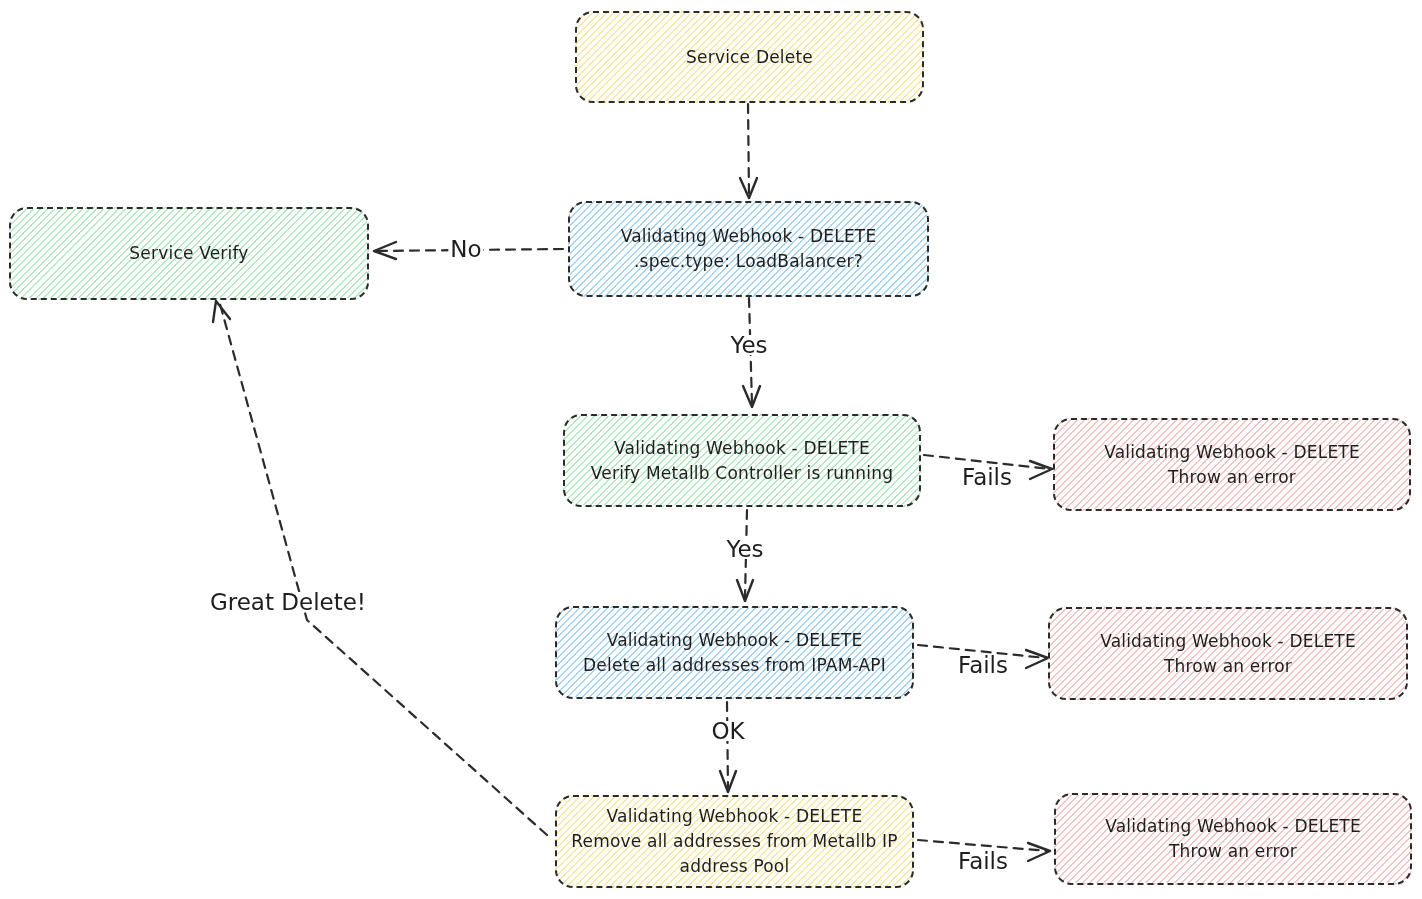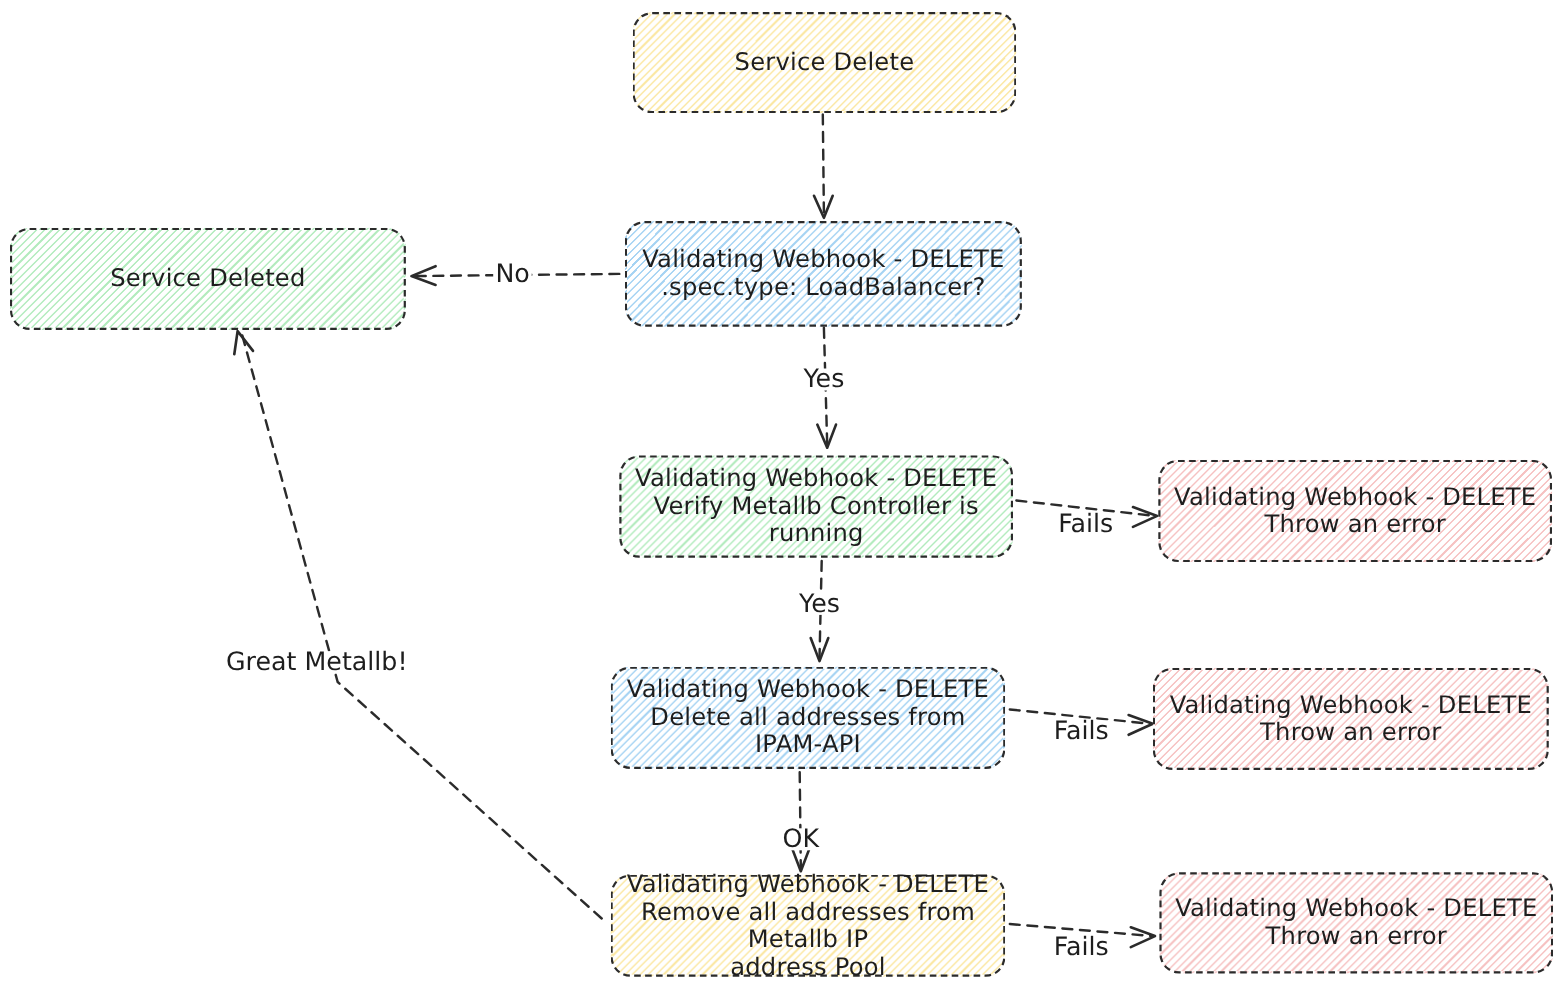--- a/index.html
+++ b/index.html
@@ -3,21 +3,21 @@
 <meta charset="utf-8">
 <style>
   html, body { margin: 0; padding: 0; background: #ffffff; }
   body { width: 1422px; height: 899px; position: relative; overflow: hidden;
          font-family: "DejaVu Sans", sans-serif; color: #1e1e1e; }
   #canvas { position: absolute; left: 0; top: 0; width: 1422px; height: 899px; }
   .node {
     position: absolute; box-sizing: border-box;
     border: 2px dashed #2b2b2b; border-radius: 18px;
     display: flex; align-items: center; justify-content: center;
-    text-align: center; font-size: 22px; line-height: 25px; letter-spacing: 0.2px;
+    text-align: center; font-size: 17px; line-height: 25px; letter-spacing: 0.2px;
   }
   .node .txt { white-space: pre-line; }
   .fill-yellow { background: repeating-linear-gradient(135deg, #fbe7a1 0 1.4px, #ffffff 1.4px 5px); }
   .fill-blue   { background: repeating-linear-gradient(135deg, #a5d3f3 0 1.4px, #ffffff 1.4px 5px); }
   .fill-green  { background: repeating-linear-gradient(135deg, #b2ebbd 0 1.4px, #ffffff 1.4px 5px); }
   .fill-red    { background: repeating-linear-gradient(135deg, #f6c2c2 0 1.4px, #ffffff 1.4px 5px); }
   .lbl {
     position: absolute; font-size: 23px; background: #ffffff; padding: 0 2px;
     transform: translate(-50%, -50%); white-space: nowrap; line-height: 20px;
   }
@@ -55,21 +55,21 @@
 
   <path class="edge" d="M547 835 L307 620 L220 304"></path>
   <path class="head" d="M213 322 L216 301 L230 319"></path>
 </svg>
 
 <div class="node fill-yellow" style="left:575px; top:11px; width:349px; height:92px;">
   <span class="txt">Service Delete</span>
 </div>
 
 <div class="node fill-green" style="left:9px; top:207px; width:360px; height:93px;">
-  <span class="txt">Service Deleted</span>
+  <span class="txt">Service Verify</span>
 </div>
 
 <div class="node fill-blue" style="left:568px; top:201px; width:361px; height:96px;">
   <span class="txt">Validating Webhook - DELETE
 .spec.type: LoadBalancer?</span>
 </div>
 
 <div class="node fill-green" style="left:563px; top:414px; width:358px; height:93px;">
   <span class="txt">Validating Webhook - DELETE
 Verify Metallb Controller is running</span>
@@ -99,15 +99,15 @@
 <div class="node fill-red" style="left:1054px; top:793px; width:358px; height:92px;">
   <span class="txt">Validating Webhook - DELETE
 Throw an error</span>
 </div>
 
 <div class="lbl" style="left:466px; top:249px;">No</div>
 <div class="lbl" style="left:749px; top:345px;">Yes</div>
 <div class="lbl" style="left:987px; top:477px;">Fails</div>
 <div class="lbl" style="left:745px; top:549px;">Yes</div>
 <div class="lbl" style="left:983px; top:665px;">Fails</div>
-<div class="lbl" style="left:728px; top:731px;margin-top:32px;">OK</div>
+<div class="lbl" style="left:728px; top:731px;">OK</div>
 <div class="lbl" style="left:983px; top:861px;">Fails</div>
-<div class="lbl" style="left:288px; top:602px;">Great Metallb!</div>
+<div class="lbl" style="left:288px; top:602px;">Great Delete!</div>
 
 </body></html>

